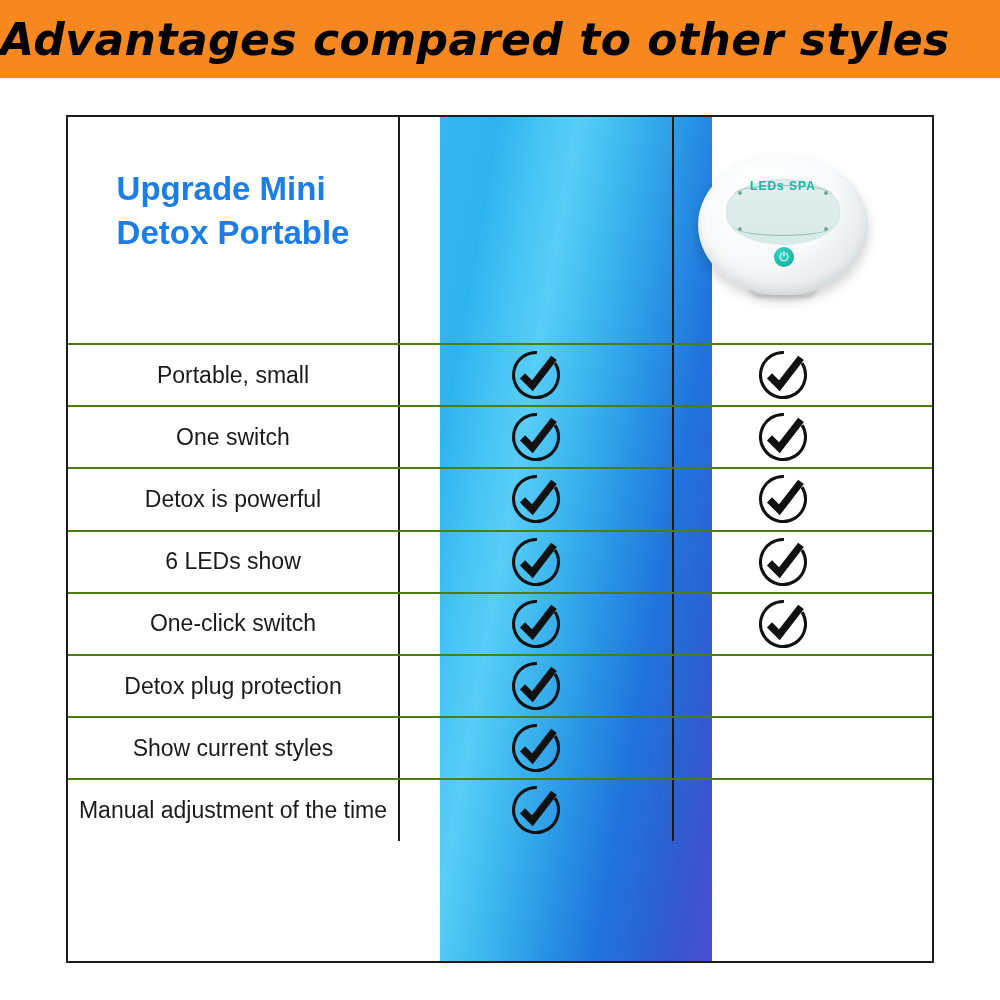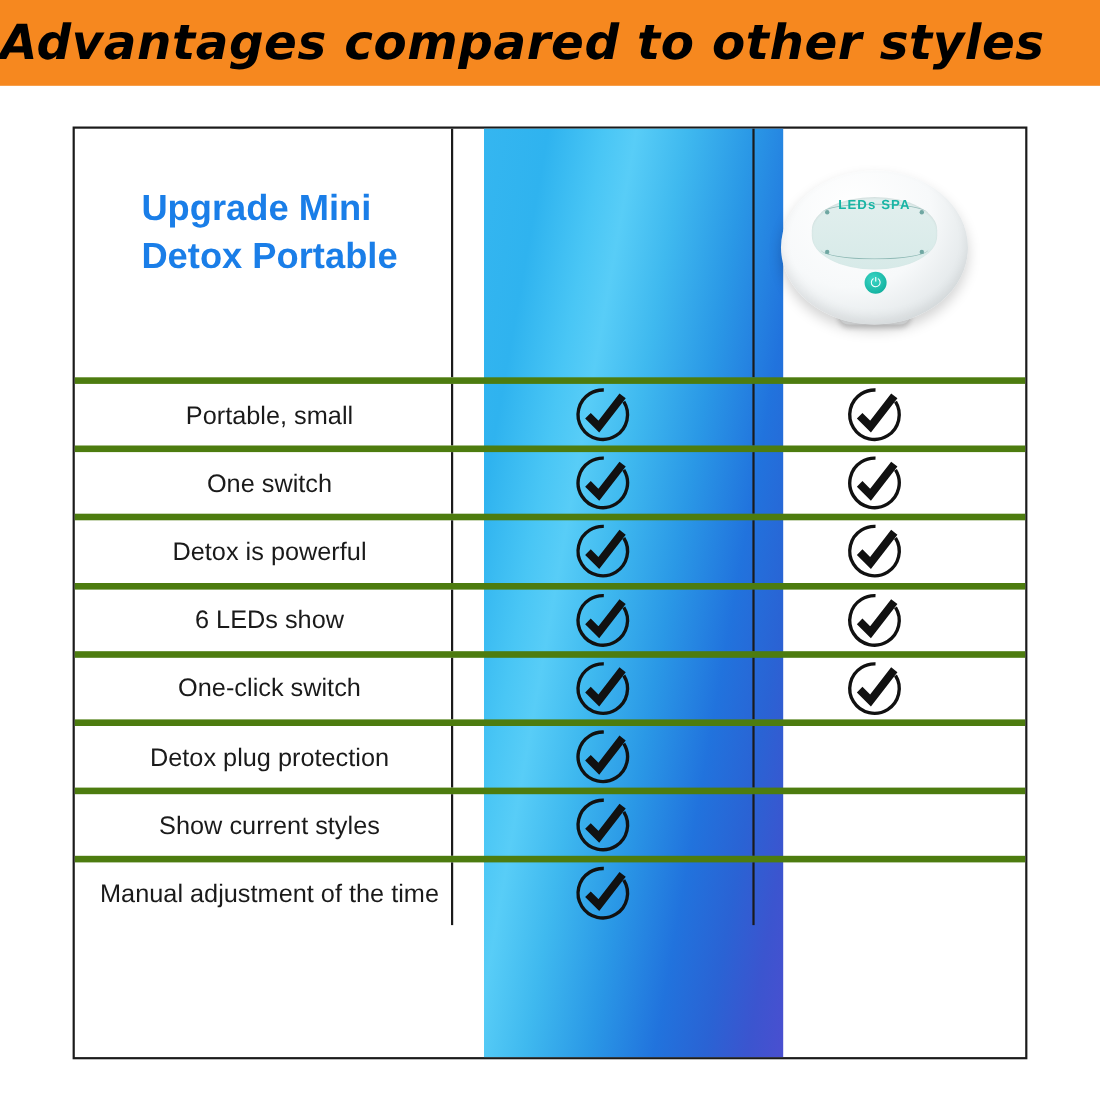--- a/index.html
+++ b/index.html
@@ -46,21 +46,21 @@
     position: absolute;
     left: 66px;
     top: 115px;
     width: 868px;
     height: 848px;
     border: 2px solid #1b1b1b;
     box-sizing: border-box;
     display: flex;
     flex-direction: column;
   }
-  .col-feature { width: 332px; margin-left: 12px; }
+  .col-feature { width: 332px; }
   .col-mid     { width: 272px; }
   .col-right   { width: 220px; }
 
   
   .thead {
     display: flex;
     height: 226px;
     box-sizing: border-box;
   }
   .th-feature {
@@ -118,21 +118,21 @@
   .rows {
     position: relative;
     z-index: 2;
     display: flex;
     flex-direction: column;
     flex: 1;
   }
   .row {
     display: flex;
     height: 62.2px;
-    border-top: 6px solid #4d7c0f;
+    border-top: 2px solid #4d7c0f;
     box-sizing: border-box;
   }
   .cell-feature {
     box-sizing: border-box;
     border-right: 2px solid #1b1b1b;
     display: flex;
     align-items: center;
     justify-content: center;
     font-size: 23px;
     color: #1a1a1a;

